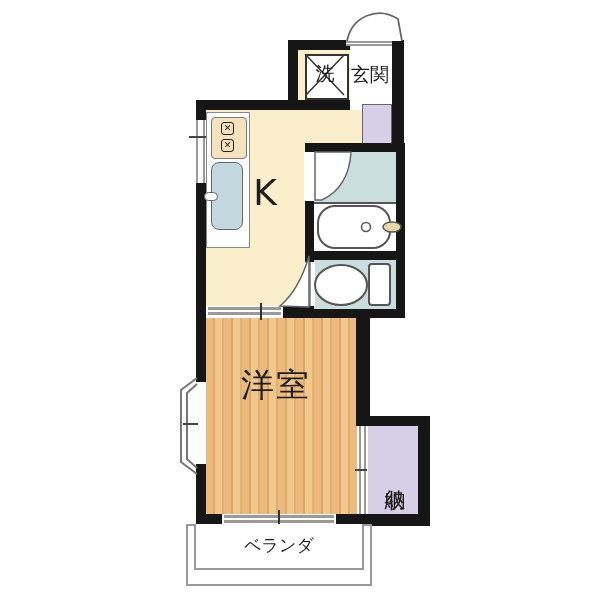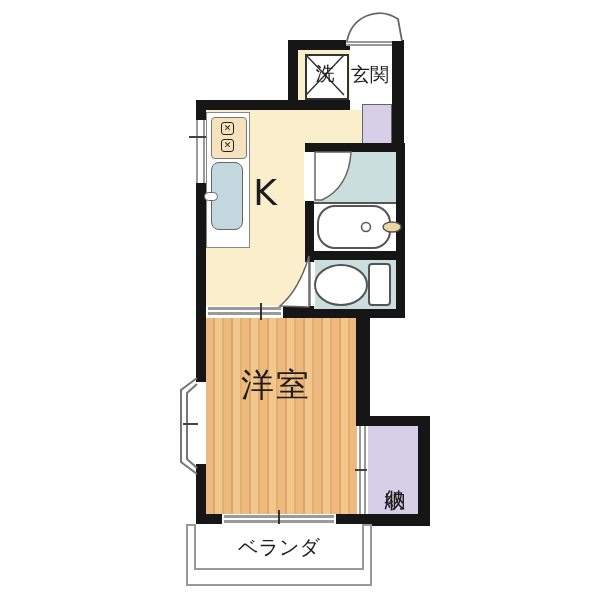--- a/index.html
+++ b/index.html
@@ -122,15 +122,15 @@
   </svg>
 
   <div class="abs" style="left:186px;top:524px;width:186px;height:62px;border:2px solid #999;box-sizing:border-box;background:#fff;"></div>
   <div class="abs" style="left:194px;top:524px;width:170px;height:46px;border-left:2px solid #999;border-right:2px solid #999;border-bottom:2px solid #999;box-sizing:border-box;background:#fff;"></div>
 
   <div class="lbl" style="left:305px;top:63px;width:40px;font-size:19px;">洗</div>
   <div class="lbl" style="left:347px;top:64px;width:46px;font-size:19px;">玄関</div>
   <div class="lbl" style="left:240px;top:172px;width:50px;font-size:36px;">K</div>
   <div class="lbl" style="left:232px;top:366px;width:88px;font-size:33px;letter-spacing:2px;">洋室</div>
   <div class="lbl" style="left:381px;top:438px;width:26px;height:70px;font-size:21px;writing-mode:vertical-rl;text-orientation:upright;">収納</div>
-  <div class="lbl" style="left:194px;top:536px;width:170px;font-size:20px;">ベランダ</div>
+  <div class="lbl" style="left:194px;top:536px;width:170px;font-size:17px;">ベランダ</div>
 
 </div>
 
 </body></html>

